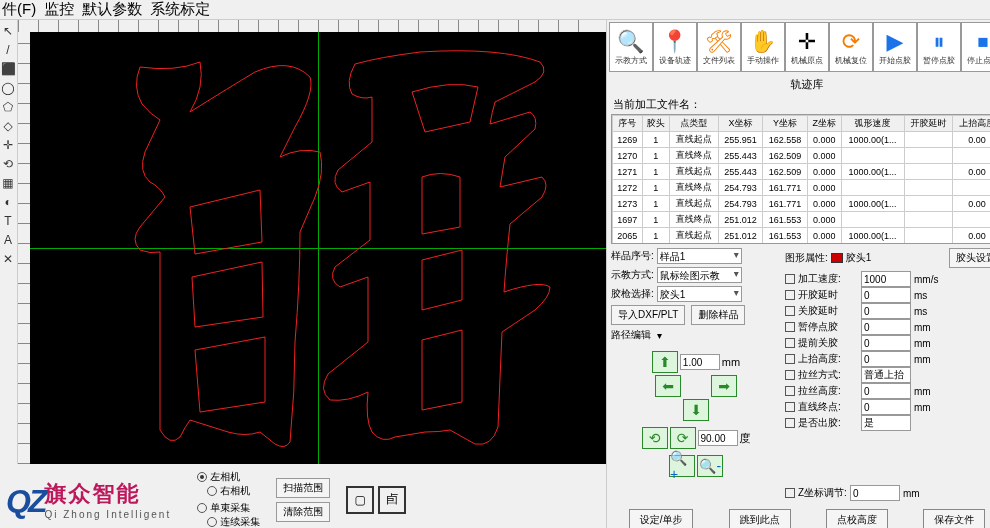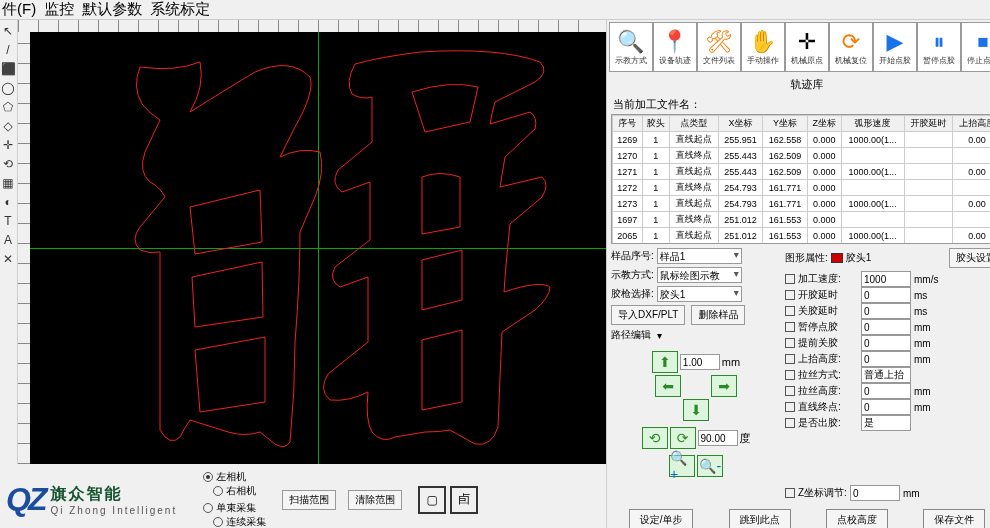--- a/index.html
+++ b/index.html
@@ -18,23 +18,23 @@
 .canvas-wrap { display: flex; flex-direction: column; }
 .canvas { width: 576px; height: 432px; background: #000; position: relative; }
 .ruler-h { height: 12px; width: 576px; background: repeating-linear-gradient(90deg, #888 0, #888 1px, #f0f0f0 1px, #f0f0f0 20px); }
 .ruler-v { width: 12px; height: 432px; background: repeating-linear-gradient(0deg, #888 0, #888 1px, #f0f0f0 1px, #f0f0f0 20px); }
 .canvas-row { display: flex; }
 .crosshair-h { position: absolute; left: 0; right: 0; top: 50%; border-top: 1px solid #0a0; }
 .crosshair-v { position: absolute; top: 0; bottom: 0; left: 50%; border-left: 1px solid #0a0; }
 .glyph-svg { position: absolute; inset: 0; }
 
 .canvas-bottom { display: flex; align-items: center; padding: 6px; gap: 8px; background: #f0f0f0; }
-.logo-block { display: flex; align-items: center; gap: 6px; }
+.logo-block { display: flex; align-items: flex-end; gap: 0; }
 .logo-mark { font-size: 32px; font-weight: bold; color: #1b4d9e; font-style: italic; letter-spacing: -3px;}
-.logo-text-cn { font-size: 16px; font-weight: bold; color: #14532d; letter-spacing: 2px;}
+.logo-text-cn { font-size: 22px; font-weight: bold; color: #be185d; letter-spacing: 2px;}
 .logo-text-en { font-size: 10px; color: #555; letter-spacing: 2px;}
 .radio-row { display: flex; flex-direction: column; gap: 3px; margin-left: 18px; font-size: 10px;}
 .radio-item { display: flex; align-items: center; gap: 3px; }
 .radio { width: 10px; height: 10px; border: 1px solid #555; border-radius: 50%; display:inline-block; position:relative;}
 .radio.checked::after{content:"";position:absolute;inset:2px;background:#333;border-radius:50%;}
 .btn-sm { border: 1px solid #999; background: #f5f5f5; padding: 2px 6px; font-size: 10px; cursor: pointer;}
 .icon-squares{display:flex;gap:4px;align-items:center}
 .sqicon{width:28px;height:28px;border:2px solid #333;display:flex;align-items:center;justify-content:center;font-size:12px;cursor:pointer}
 
 .right-panel { flex: 1; display: flex; flex-direction: column; background: #f0f0f0; border-left:1px solid #ccc; }
@@ -145,21 +145,21 @@
             <span class="radio-item">
                 <span class="radio"></span>
                 <span>单束采集</span>
               </span>
             <span class="radio-item" style="margin-left:10px">
                 <span class="radio"></span>
                 <span>连续采集</span>
               </span>
           </div>
         </div>
-        <div style="display:flex;gap:12px;margin-left:8px">
+        <div style="display:flex;flex-direction:column;gap:4px;margin-left:8px">
           <button class="btn-sm">扫描范围</button>
           <button class="btn-sm">清除范围</button>
         </div>
         <div class="icon-squares" style="margin-left:8px">
           <div class="sqicon">▢</div>
           <div class="sqicon">卣</div>
         </div>
       </div>
     </div>
 

